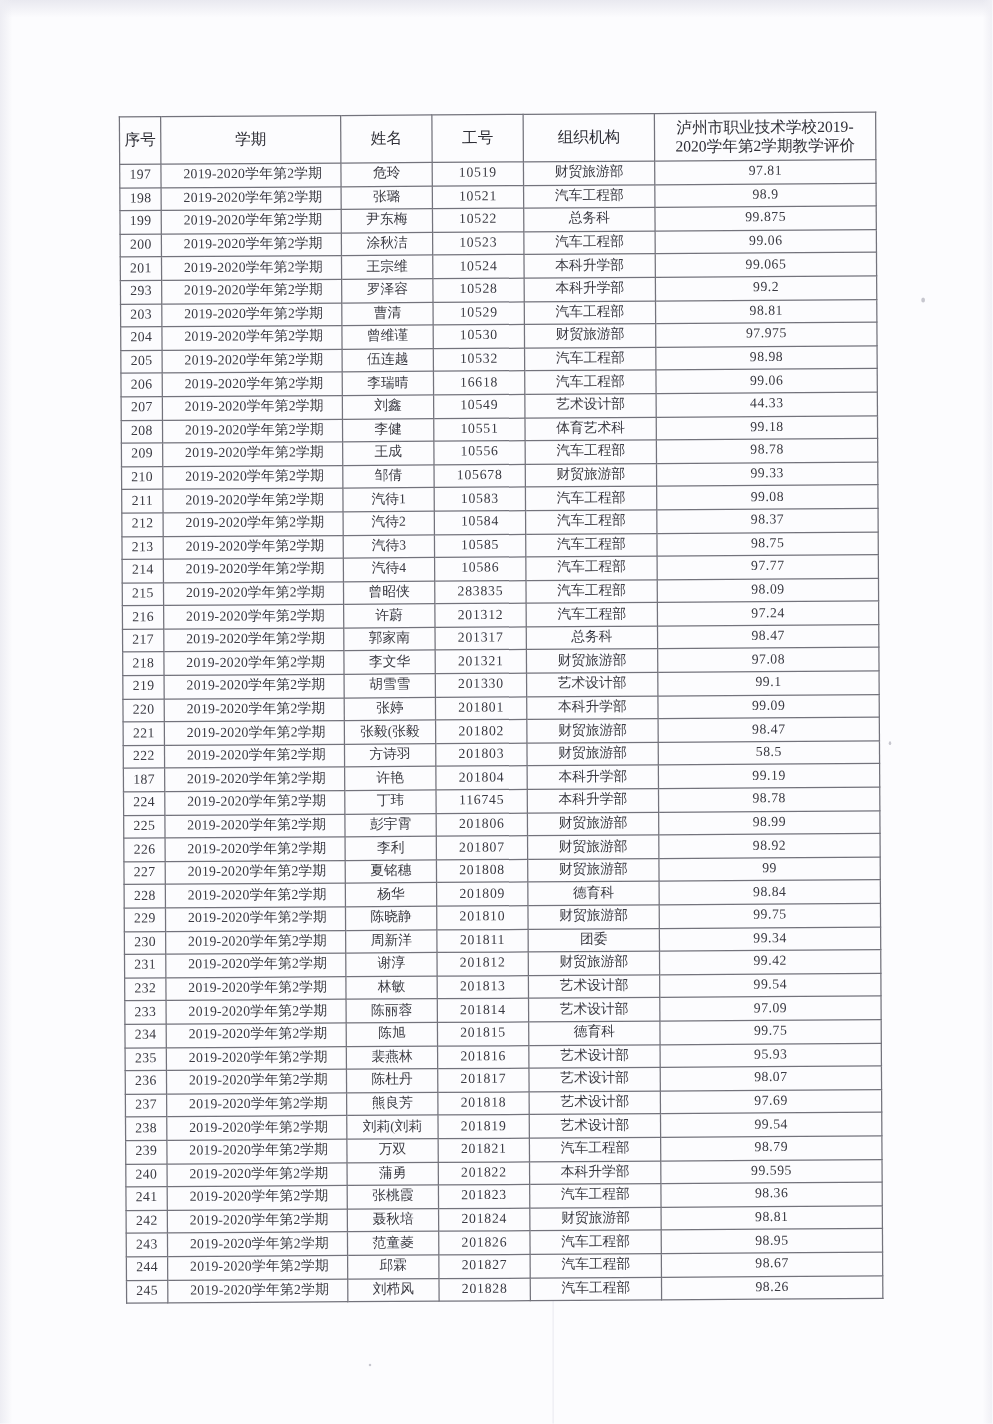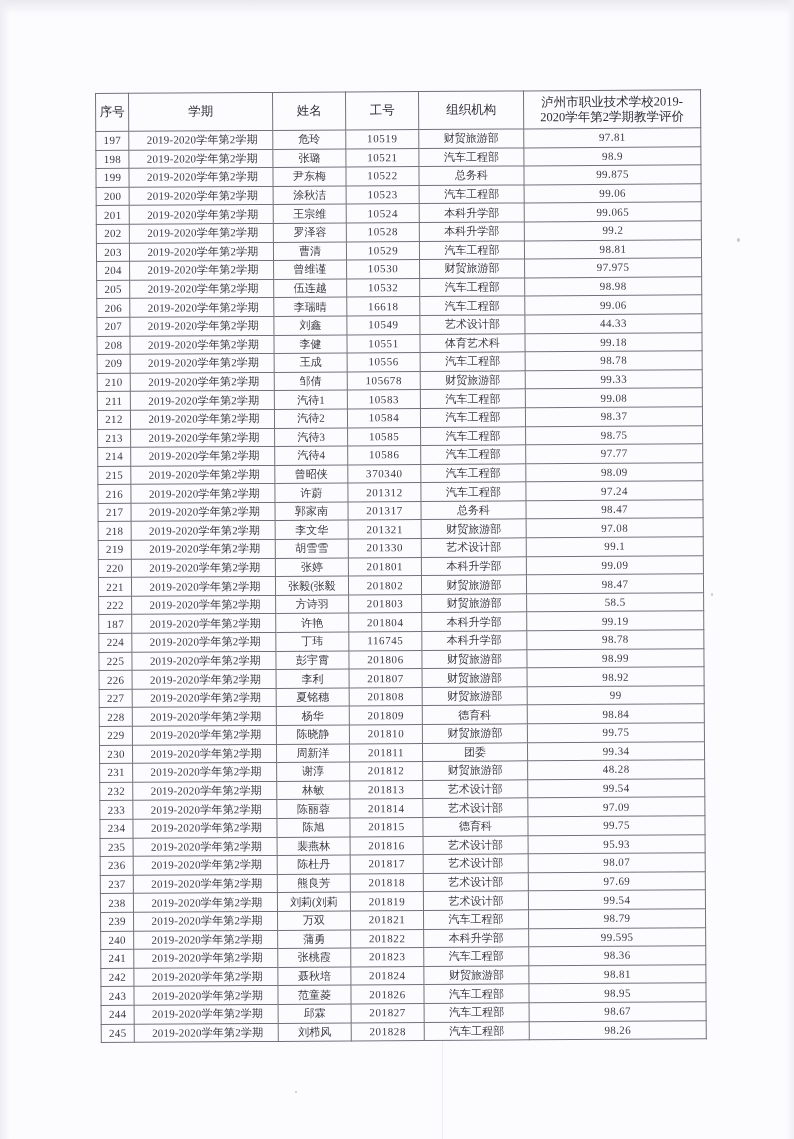--- a/index.html
+++ b/index.html
@@ -151,21 +151,21 @@
       </tr>
       <tr>
         <td class="col-no">201</td>
         <td class="col-semester">2019-2020学年第2学期</td>
         <td class="col-name">王宗维</td>
         <td class="col-id">10524</td>
         <td class="col-org">本科升学部</td>
         <td class="col-score">99.065</td>
       </tr>
       <tr>
-        <td class="col-no">202</td>
+        <td class="col-no">293</td>
         <td class="col-semester">2019-2020学年第2学期</td>
         <td class="col-name">罗泽容</td>
         <td class="col-id">10528</td>
         <td class="col-org">本科升学部</td>
         <td class="col-score">99.2</td>
       </tr>
       <tr>
         <td class="col-no">203</td>
         <td class="col-semester">2019-2020学年第2学期</td>
         <td class="col-name">曹清</td>
@@ -258,21 +258,21 @@
         <td class="col-semester">2019-2020学年第2学期</td>
         <td class="col-name">汽待4</td>
         <td class="col-id">10586</td>
         <td class="col-org">汽车工程部</td>
         <td class="col-score bold">97.77</td>
       </tr>
       <tr>
         <td class="col-no">215</td>
         <td class="col-semester">2019-2020学年第2学期</td>
         <td class="col-name">曾昭侠</td>
-        <td class="col-id">370340</td>
+        <td class="col-id">283835</td>
         <td class="col-org">汽车工程部</td>
         <td class="col-score">98.09</td>
       </tr>
       <tr>
         <td class="col-no">216</td>
         <td class="col-semester">2019-2020学年第2学期</td>
         <td class="col-name">许蔚</td>
         <td class="col-id">201312</td>
         <td class="col-org">汽车工程部</td>
         <td class="col-score">97.24</td>
@@ -388,21 +388,21 @@
         <td class="col-id">201811</td>
         <td class="col-org bold">团委</td>
         <td class="col-score">99.34</td>
       </tr>
       <tr>
         <td class="col-no">231</td>
         <td class="col-semester">2019-2020学年第2学期</td>
         <td class="col-name">谢淳</td>
         <td class="col-id">201812</td>
         <td class="col-org">财贸旅游部</td>
-        <td class="col-score">48.28</td>
+        <td class="col-score">99.42</td>
       </tr>
       <tr>
         <td class="col-no">232</td>
         <td class="col-semester">2019-2020学年第2学期</td>
         <td class="col-name">林敏</td>
         <td class="col-id">201813</td>
         <td class="col-org">艺术设计部</td>
         <td class="col-score">99.54</td>
       </tr>
       <tr>

